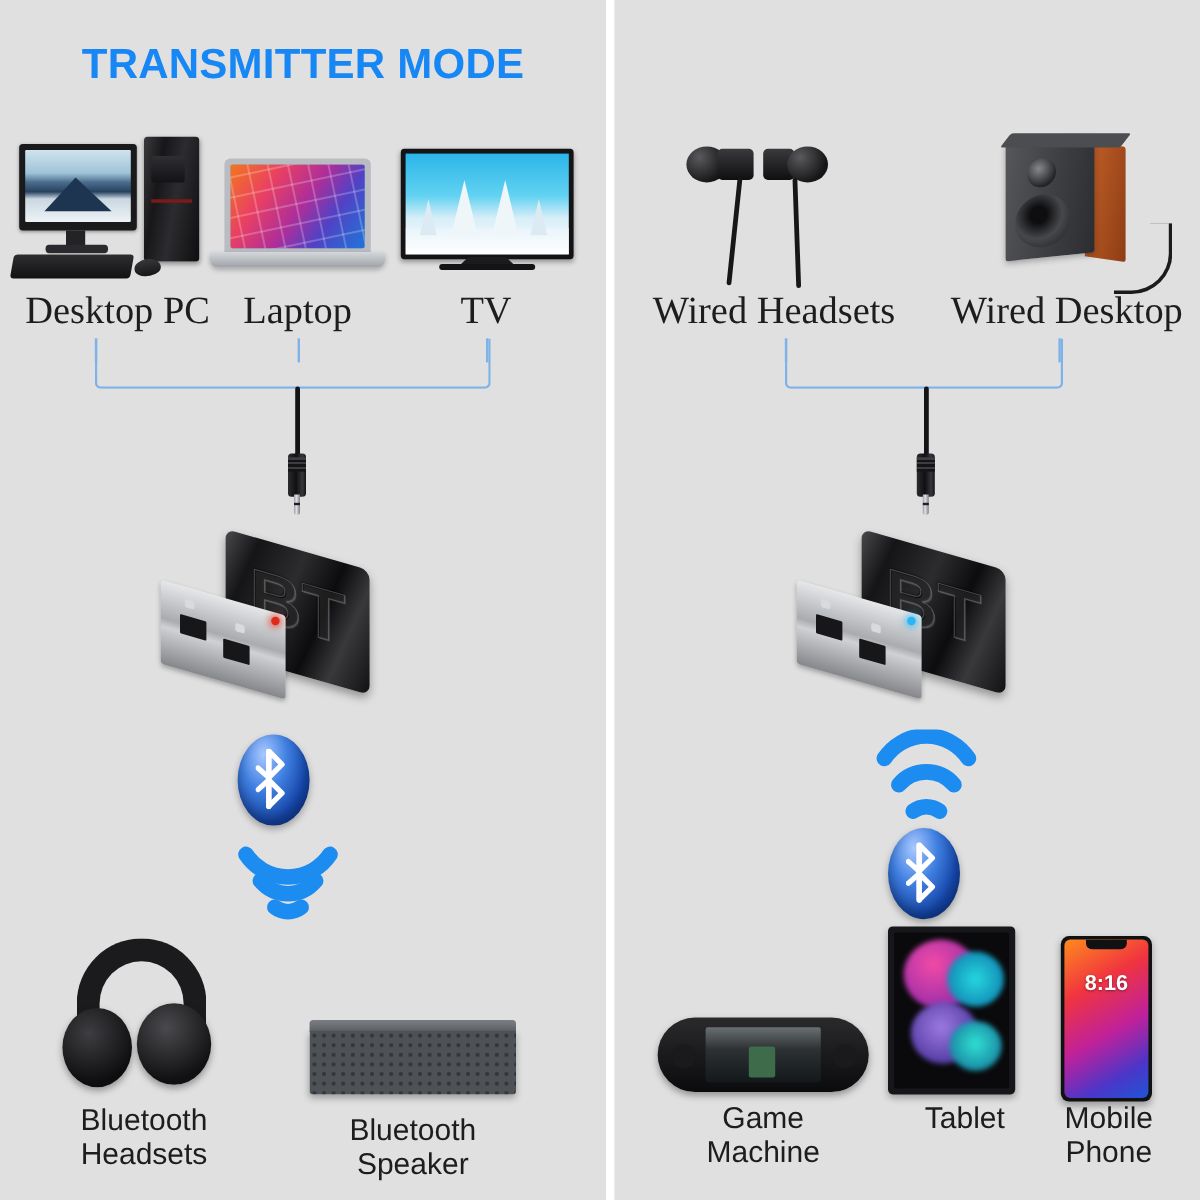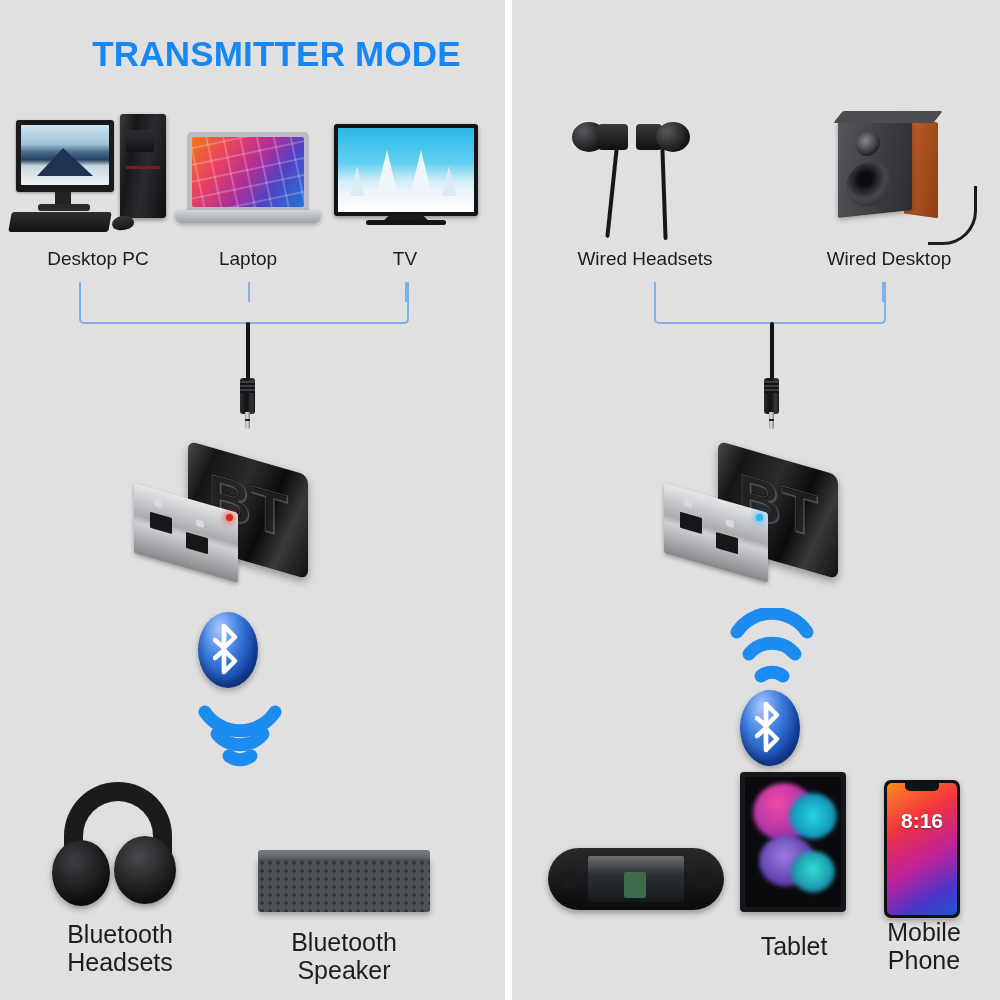--- a/index.html
+++ b/index.html
@@ -6,35 +6,34 @@
   body{
     width:1000px;height:1000px;
     background:#ffffff;
     font-family:"Liberation Sans", sans-serif;
     overflow:hidden;
   }
   .board{position:relative;width:1000px;height:1000px;background:#ffffff;}
   .panel{
     position:absolute;top:0;height:1000px;
     background:#e0e0e0;
-    padding-left:16px;
   }
   .panel.left{left:0;width:505px;}
   .panel.right{left:512px;width:488px;}
   .divider{position:absolute;left:505px;top:0;width:7px;height:1000px;background:#ffffff;}
 
   .title{
     position:absolute;top:34px;width:100%;text-align:center;
     color:#1787f5;font-size:35px;font-weight:bold;letter-spacing:.2px;
     font-family:"Liberation Sans", sans-serif;
   }
 
   .devlabel{
     position:absolute;text-align:center;color:#1d1d1d;
-    font-size:19px;line-height:27px;font-family:Liberation Sans, sans-serif;
+    font-size:32px;line-height:27px;font-family:Liberation Serif, serif;
     white-space:pre-line;
   }
   .botlabel{
     position:absolute;text-align:center;color:#1d1d1d;
     font-size:25px;line-height:28px;white-space:pre-line;
   }
 
   .dev{position:absolute;}
 
   
@@ -317,44 +316,46 @@
     <div class="dev" style="left:36px;top:848px;width:176px;height:62px;">
       <div style="position:absolute;left:0;top:0;width:176px;height:62px;border-radius:32px;
            background:linear-gradient(#2a2a2d,#0b0b0d);box-shadow:0 3px 6px rgba(0,0,0,.35);"></div>
       <div style="position:absolute;left:40px;top:8px;width:96px;height:46px;border-radius:2px;
            background:linear-gradient(#6a6f72,#2d3133 40%,#13181a 100%);overflow:hidden;">
         <div style="position:absolute;left:36px;top:16px;width:22px;height:26px;background:#3e6b4a;border-radius:2px;"></div>
       </div>
       <div style="position:absolute;left:12px;top:22px;width:20px;height:20px;border-radius:50%;background:#1a1a1c;"></div>
       <div style="position:absolute;left:146px;top:22px;width:20px;height:20px;border-radius:50%;background:#1a1a1c;"></div>
     </div>
+    <div class="botlabel" style="left:24px;top:918px;width:200px;">Game
+Machine</div>
 
     <div class="dev" style="left:228px;top:772px;width:106px;height:140px;">
       <div style="position:absolute;inset:0;background:#16171a;border-radius:4px;padding:5px;box-sizing:border-box;box-shadow:0 3px 6px rgba(0,0,0,.3);">
         <div style="position:absolute;left:5px;top:5px;right:5px;bottom:5px;border-radius:2px;overflow:hidden;
              background:#0a0a0c;">
           <div style="position:absolute;left:8px;top:6px;width:62px;height:58px;border-radius:50%;
                background:radial-gradient(circle at 40% 35%,#f24aa6,#9d2ea8 70%,transparent 78%);filter:blur(2px);"></div>
           <div style="position:absolute;left:44px;top:16px;width:48px;height:46px;border-radius:50%;
                background:radial-gradient(circle at 50% 50%,#25d7e0,#1391b8 68%,transparent 76%);filter:blur(2px);"></div>
           <div style="position:absolute;left:14px;top:58px;width:56px;height:52px;border-radius:50%;
                background:radial-gradient(circle at 45% 40%,#9b7ae0,#5a3fa8 66%,transparent 76%);filter:blur(2px);"></div>
           <div style="position:absolute;left:46px;top:74px;width:44px;height:42px;border-radius:50%;
                background:radial-gradient(circle at 50% 45%,#2fe0d2,#1b8fa8 66%,transparent 76%);filter:blur(2px);"></div>
         </div>
       </div>
     </div>
-    <div class="botlabel" style="left:222px;top:918px;width:120px;margin-top:14px;">Tablet</div>
+    <div class="botlabel" style="left:232px;top:918px;width:120px;">Tablet</div>
 
     <div class="dev" style="left:372px;top:780px;width:76px;height:138px;">
       <div style="position:absolute;inset:0;background:#101113;border-radius:7px;padding:3px;box-sizing:border-box;box-shadow:0 3px 6px rgba(0,0,0,.3);">
         <div style="position:absolute;left:3px;top:3px;right:3px;bottom:3px;border-radius:5px;overflow:hidden;
              background:linear-gradient(150deg,#ff8a1e 0%,#f0343f 30%,#c0219a 58%,#4b36c8 82%,#1f55d6 100%);">
           <div style="position:absolute;left:18px;top:0;width:34px;height:8px;background:#101113;border-radius:0 0 5px 5px;"></div>
-          <div style="position:absolute;left:0;right:0;top:26px;text-align:center;color:#fff;font-size:21px;font-weight:bold;text-shadow:0 1px 2px rgba(0,0,0,.45);">8:16</div>
+          <div style="position:absolute;left:0;right:0;top:26px;text-align:center;color:#fff;font-size:18px;font-weight:bold;text-shadow:0 1px 2px rgba(0,0,0,.45);">8:16</div>
         </div>
       </div>
     </div>
     <div class="botlabel" style="left:348px;top:918px;width:128px;">Mobile
 Phone</div>
   </div>
 
 </div>
 
 </body></html>

